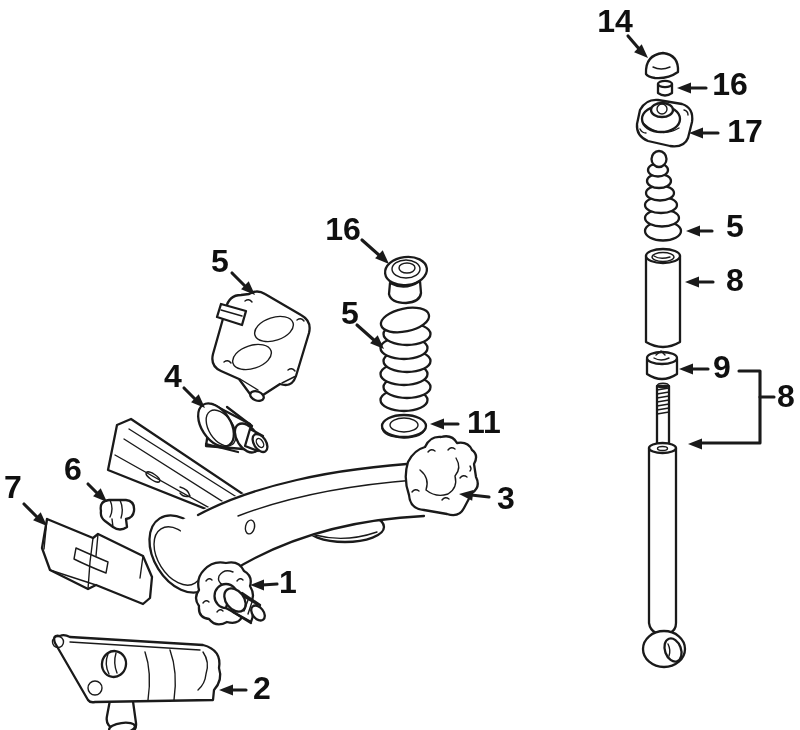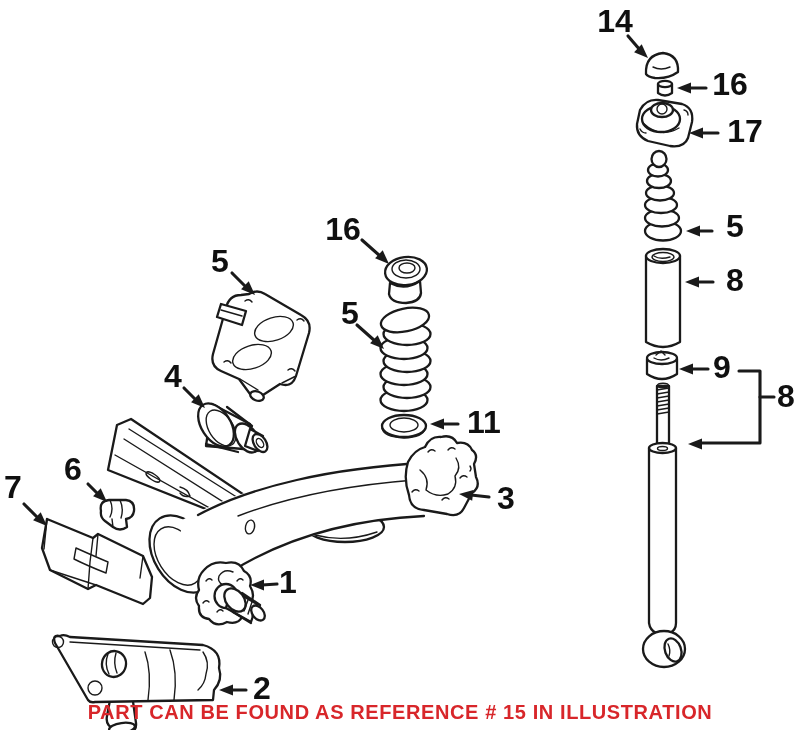--- a/index.html
+++ b/index.html
@@ -260,14 +260,13 @@
   <div class="callout" style="left:722px;top:367px">9</div>
   <div class="callout" style="left:735px;top:280px">8</div>
   <div class="callout" style="left:735px;top:226px">5</div>
   <div class="callout" style="left:745px;top:131px">17</div>
   <div class="callout" style="left:730px;top:84px">16</div>
   <div class="callout" style="left:615px;top:21px">14</div>
   <div class="callout" style="left:350px;top:313px">5</div>
   <div class="callout" style="left:343px;top:229px">16</div>
   <div class="callout" style="left:484px;top:422px">11</div>
 
-  <div class="note">PART CAN BE FOUND AS REFERENCE # 15 IN ILLUSTRATION</div>
 </div>
 
 </body></html>

